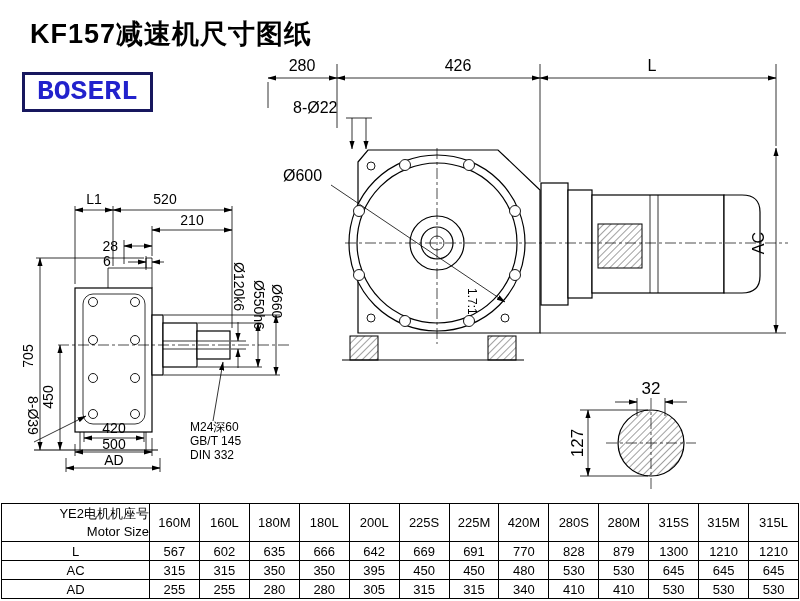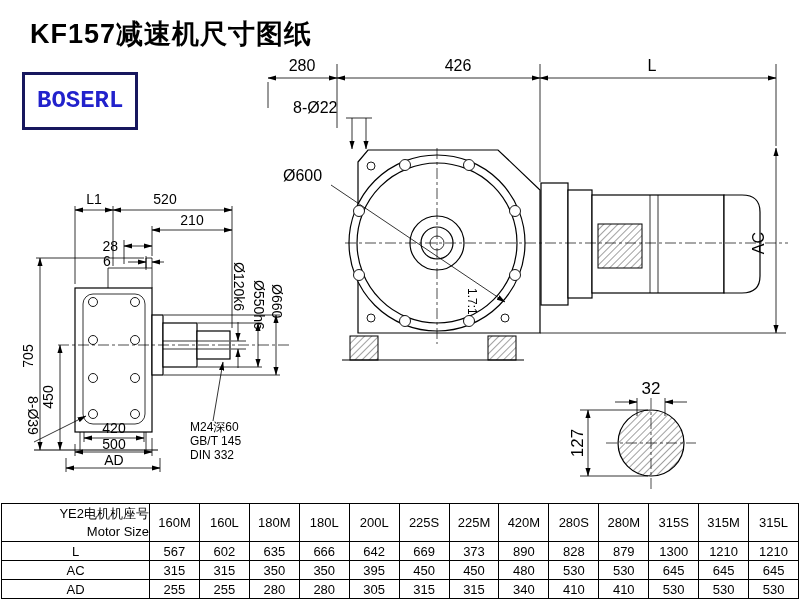--- a/index.html
+++ b/index.html
@@ -1,21 +1,21 @@
 <!DOCTYPE html>
 <html><head>
 <meta charset="utf-8">
 <style>
   * { margin:0; padding:0; box-sizing:border-box; }
   html,body { background:#fff; font-family:"Liberation Sans",sans-serif; }
   #stage { position:relative; width:800px; height:601px; background:#fff; overflow:hidden; }
   #title { position:absolute; left:30px; top:16px; font-size:27px; font-weight:bold; color:#000; letter-spacing:1px; }
   #brand { position:absolute; left:22px; top:72px; border:3px solid #17175e; color:#2222cc;
-           font-family:"Liberation Mono",monospace; font-weight:bold; font-size:24px;
-           padding:11px 12px; line-height:30px; background:#fff; }
+           font-family:"Liberation Mono",monospace; font-weight:bold; font-size:28px;
+           padding:2px 12px; line-height:30px; background:#fff; }
   svg text { font-family:"Liberation Sans",sans-serif; fill:#000; }
   .dt  { font-size:14px; }
   .dtl { font-size:16px; }
   .dt2 { font-size:17px; }
   .nt  { font-size:12px; }
   .ol   { fill:#fff; stroke:#000; stroke-width:1.2; }
   .bolt { fill:#fff; stroke:#000; stroke-width:0.9; }
   .thin { fill:none; stroke:#000; stroke-width:0.8; }
   .med  { fill:none; stroke:#000; stroke-width:1.1; }
   .dim  { fill:none; stroke:#000; stroke-width:0.8; }
@@ -243,22 +243,22 @@
     </thead>
     <tbody>
       <tr>
         <td class="firstlab">L</td>
         <td>567</td>
         <td>602</td>
         <td>635</td>
         <td>666</td>
         <td>642</td>
         <td>669</td>
-        <td>373</td>
-        <td>890</td>
+        <td>691</td>
+        <td>770</td>
         <td>828</td>
         <td>879</td>
         <td>1300</td>
         <td>1210</td>
         <td>1210</td>
       </tr>
       <tr>
         <td class="firstlab">AC</td>
         <td>315</td>
         <td>315</td>

